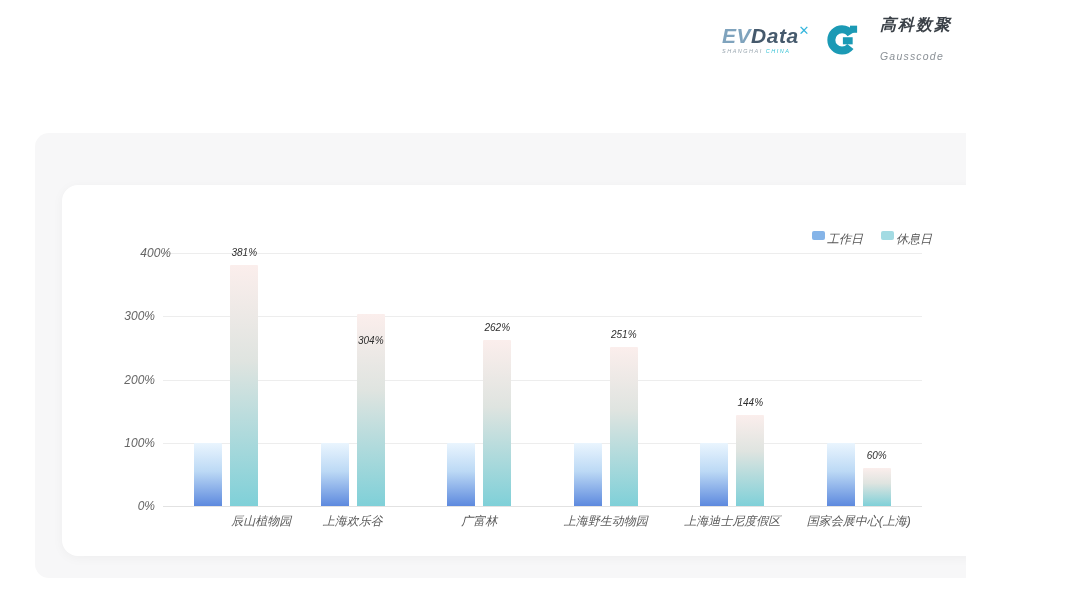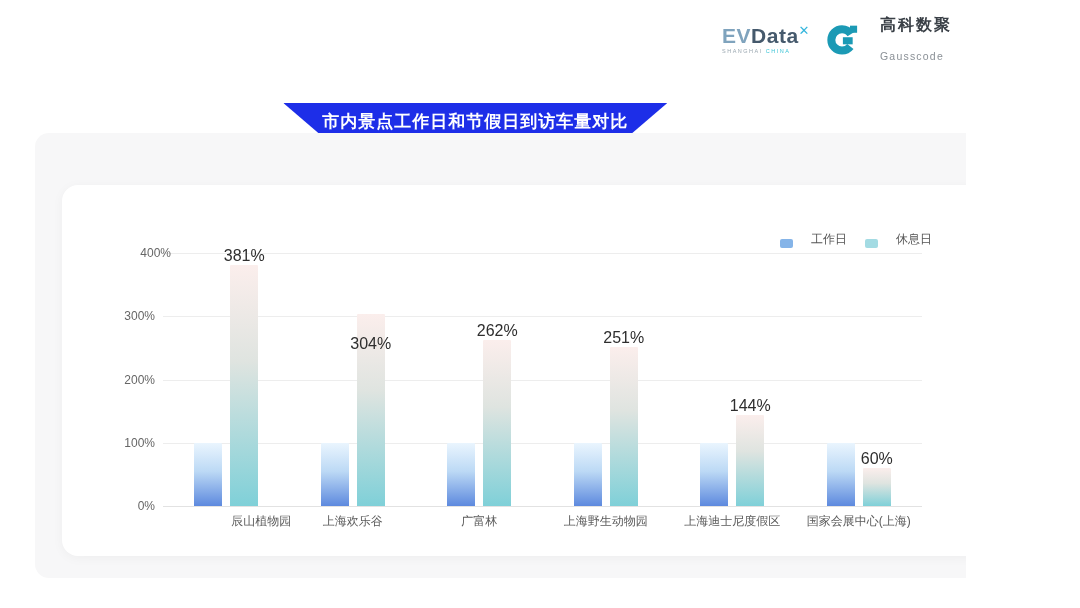--- a/index.html
+++ b/index.html
@@ -1,17 +1,17 @@
 <!DOCTYPE html>
 <html><head>
 <meta charset="utf-8">
 <style>
   html,body{margin:0;padding:0;background:#ffffff;}
   .stage{position:relative;width:966px;height:608px;overflow:hidden;
-         font-family:"Liberation Sans","DejaVu Sans",sans-serif;background:#ffffff;}
+         font-family:"Liberation Sans","DejaVu Sans",sans-serif;background:#ffffff;font-style:italic;}
 
   
   .logos{position:absolute;top:16px;right:14px;display:flex;align-items:center;gap:16px;}
   .evdata{display:flex;flex-direction:column;align-items:flex-start;line-height:1;}
   .evdata-main{font-size:21px;font-weight:bold;letter-spacing:0.5px;}
   .evdata-ev{color:#7fa3bd;}
   .evdata-data{color:#45596c;}
   .evdata-sup{color:#35b6dd;font-size:13px;vertical-align:super;font-weight:bold;}
   .evdata-sub{font-size:5.5px;letter-spacing:1.5px;margin-top:3px;color:#9aa7b0;}
   .evdata-sub b{color:#3cc4d6;font-weight:normal;}
@@ -34,24 +34,24 @@
   .card{position:absolute;left:62px;top:185px;width:920px;height:371px;
         background:#ffffff;border-radius:16px;box-shadow:0 2px 12px rgba(0,0,0,0.04);}
 
   
   .gridline{position:absolute;height:1px;background:#ededed;}
   .gridline.base{background:#e2e2e2;}
   .ytick{position:absolute;width:60px;text-align:right;font-size:12px;color:#666;}
   .bar{position:absolute;border-radius:1px 1px 0 0;}
   .bar.workday{background:linear-gradient(to bottom,#eaf5fe 0%,#bcd9f5 45%,#5d89de 100%);}
   .bar.restday{background:linear-gradient(to bottom,#fbeeec 0%,#dfe4e0 40%,#7fd0d8 100%);}
-  .val-label{position:absolute;width:70px;text-align:center;font-size:16px;color:#2e2e2e;}
+  .val-label{position:absolute;width:70px;text-align:center;font-size:10px;color:#2e2e2e;}
   .cat-label{position:absolute;width:130px;text-align:center;font-size:12px;color:#5a5a5a;}
   .legend{position:absolute;top:46px;right:50px;display:flex;gap:18px;align-items:center;}
-  .legend-item{display:flex;align-items:flex-end;gap:18px;}
+  .legend-item{display:flex;align-items:flex-start;gap:2px;}
   .legend-swatch{width:13px;height:9px;border-radius:2px;}
   .legend-label{font-size:12px;color:#555;}
 </style>
 </head>
 <body>
 
 <div class="stage">
 
   <div class="logos">
     <div class="evdata">
@@ -64,23 +64,20 @@
         <rect x="27" y="3" width="8" height="8" fill="#1b9ab5"></rect>
         <rect x="19" y="16" width="11" height="8" fill="#1b9ab5"></rect>
       </svg>
       <div class="gauss-text">
         <span class="gauss-cn">高科数聚</span>
         <span class="gauss-en">Gausscode</span>
       </div>
     </div>
   </div>
 
-  <div class="banner">
-    <span class="banner-title">市内景点工作日和节假日到访车量对比</span>
-  </div>
 
   <div class="panel"></div>
 
   <div class="card">
     <div class="legend" id="legend">
         <div class="legend-item">
           <span class="legend-swatch" style="background: rgb(133, 180, 232);"></span>
           <span class="legend-label">工作日</span>
         </div>
         <div class="legend-item">

